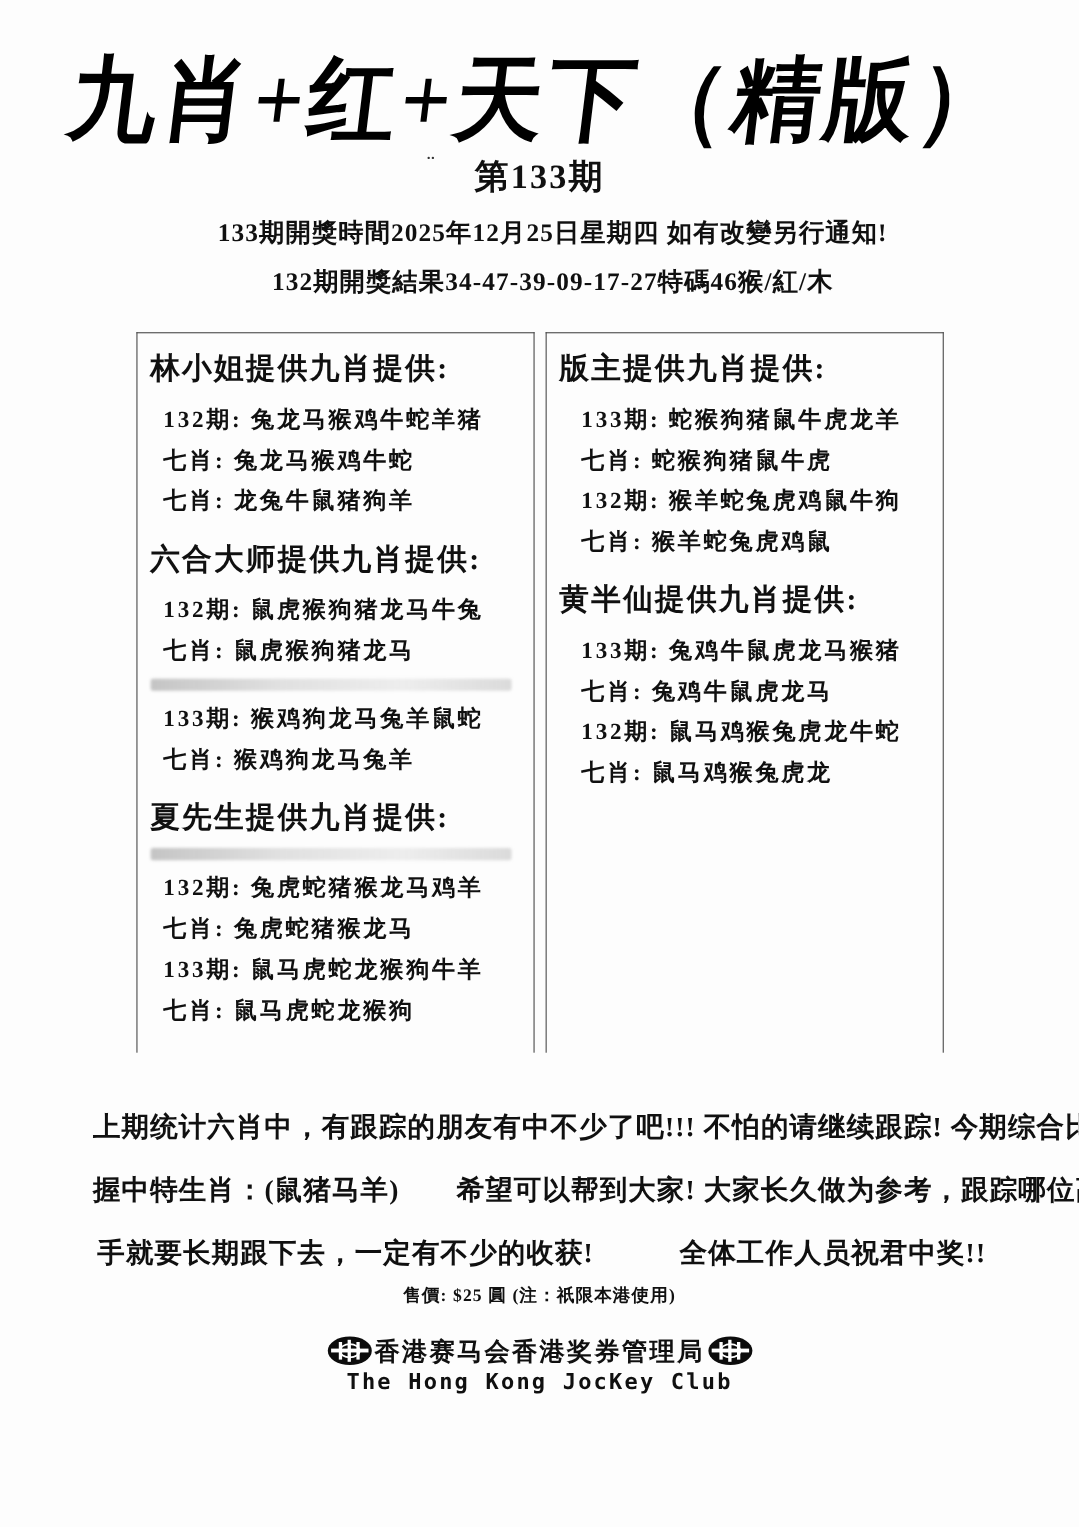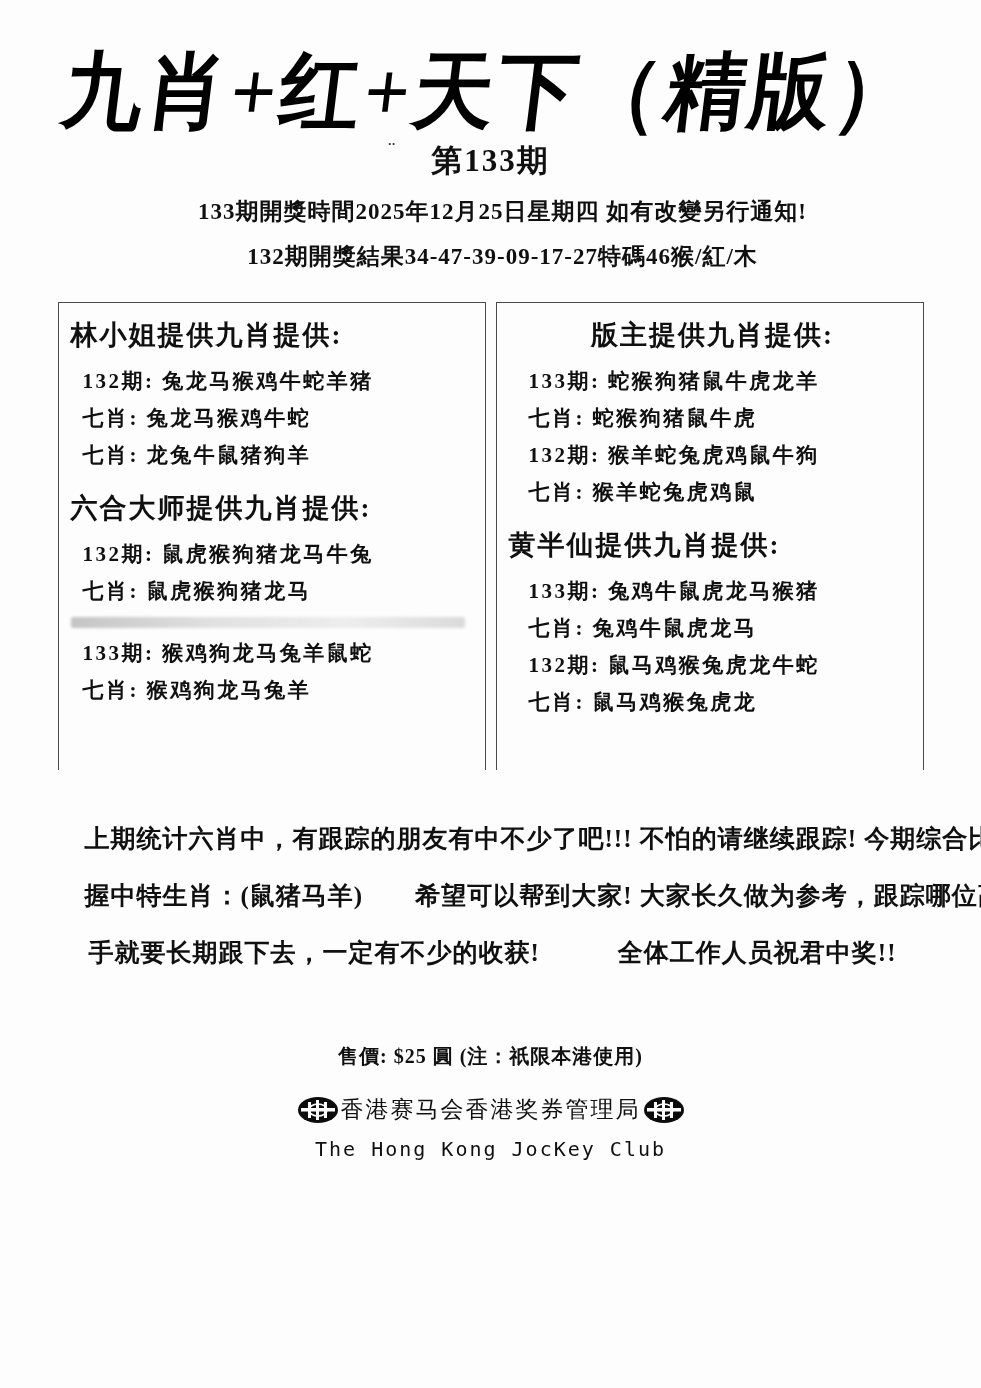--- a/index.html
+++ b/index.html
@@ -30,38 +30,38 @@
   }
   .issue{font-size:31px;font-weight:700;letter-spacing:2px;}
   .notice{
     text-align:center;font-size:23px;font-weight:700;
     letter-spacing:1px;margin-top:14px;white-space:nowrap;padding-left:24px;
   }
   .notice.second{}
   
   .tips-table{
     display:flex;gap:10px;
-    width:866px;margin:30px auto 0;
+    width:734px;margin:30px auto 0;
   }
   .tips-col{
     flex:1 1 0;
     border:1px solid #4a4a4a;
     border-bottom:none;
     padding:8px 6px 20px 10px;
     min-height:468px;
     box-sizing:border-box;
   }
   .provider-header{
     font-size:27px;font-weight:700;
     letter-spacing:2px;
     margin:16px 0 10px 2px;
     white-space:nowrap;
   }
   .provider-section:first-child .provider-header{margin-top:6px;}
-  .provider-header.center{text-align:center;font-family:Liberation Serif, serif;}
+  .provider-header.center{text-align:left;font-family:Liberation Serif, serif;}
   .tips-row{
     font-size:21px;font-weight:700;
     letter-spacing:2.5px;
     line-height:37px;
     padding-left:14px;
     white-space:nowrap;
   }
   .tips-col.right .tips-row{padding-left:22px;}
   .print-smudge{
     height:11px;
@@ -75,33 +75,33 @@
   
   .remark{
     width:812px;margin:40px auto 0;
     font-size:25px;font-weight:700;
     letter-spacing:1px;
   }
   .remark-line{line-height:57px;white-space:nowrap;}
   .remark-line.center{text-align:right;}
   
   .price{
-    text-align:center;margin-top:62px;
-    font-size:20px;font-weight:700;letter-spacing:1px;
+    text-align:center;
+    font-size:16px;font-weight:700;letter-spacing:1px;
   }
   .org-row{
-    display:flex;justify-content:center;align-items:center;
+    display:flex;justify-content:center;
     gap:1px;margin-top:24px;
-    font-size:23px;font-weight:400;letter-spacing:2px;
+    font-size:23px;font-weight:700;letter-spacing:2px;
   }
   .org-logo{display:inline-block;width:44px;height:30px;}
   .org-en{
-    text-align:center;margin-top:12px;
+    text-align:center;
     font-family:"DejaVu Sans Mono","Liberation Mono",monospace;
-    font-size:20px;font-weight:400;letter-spacing:2px;
+    font-size:20px;font-weight:700;letter-spacing:2px;
   }
 </style>
 </head>
 <body>
 
 <div class="page">
 
   <div class="masthead">九肖+红+天下（精版）</div>
 
   <div class="issue-row">
@@ -121,20 +121,28 @@
           <div class="tips-row">七肖: 兔龙马猴鸡牛蛇</div>
           <div class="tips-row">七肖: 龙兔牛鼠猪狗羊</div>
         </div>
         <div class="provider-section">
           <div class="provider-header">六合大师提供九肖提供:</div>
           <div class="tips-row">132期: 鼠虎猴狗猪龙马牛兔</div>
           <div class="tips-row">七肖: 鼠虎猴狗猪龙马</div>
           <div class="print-smudge"></div>
           <div class="tips-row">133期: 猴鸡狗龙马兔羊鼠蛇</div>
           <div class="tips-row">七肖: 猴鸡狗龙马兔羊</div>
+        </div>
+        <div class="provider-section">
+          <div class="provider-header">夏先生提供九肖提供:</div>
+          <div class="print-smudge"></div>
+          <div class="tips-row">132期: 兔虎蛇猪猴龙马鸡羊</div>
+          <div class="tips-row">七肖: 兔虎蛇猪猴龙马</div>
+          <div class="tips-row">133期: 鼠马虎蛇龙猴狗牛羊</div>
+          <div class="tips-row">七肖: 鼠马虎蛇龙猴狗</div>
         </div>
       </div>
       <div class="tips-col right">
         <div class="provider-section">
           <div class="provider-header center">版主提供九肖提供:</div>
           <div class="tips-row">133期: 蛇猴狗猪鼠牛虎龙羊</div>
           <div class="tips-row">七肖: 蛇猴狗猪鼠牛虎</div>
           <div class="tips-row">132期: 猴羊蛇兔虎鸡鼠牛狗</div>
           <div class="tips-row">七肖: 猴羊蛇兔虎鸡鼠</div>
         </div>

